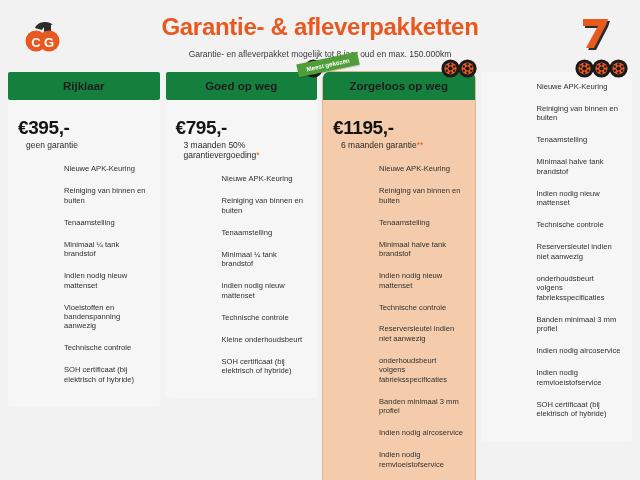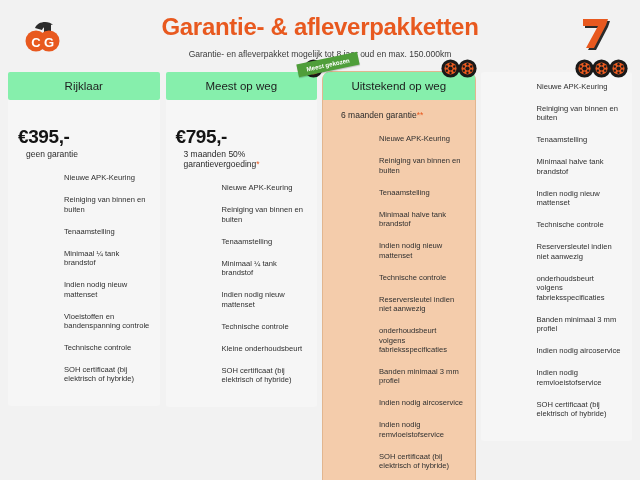--- a/index.html
+++ b/index.html
@@ -59,39 +59,39 @@
     border-radius:3px;
     box-sizing:border-box;
     padding-bottom:6px;
   }
   .card.highlight{
     background:#f4ccab;
     border-radius:8px;
     box-shadow:0 0 0 1px #e2b68f;
   }
   .card-head{
-    background:#86efac;
+    background:#15803d;
     color:#1d1d1d;
     text-align:center;
-    font-weight:normal;
+    font-weight:bold;
     font-size:11.5px;
     padding:8px 4px 8px 4px;
     border-radius:2px;
     position:relative;
     z-index:3;
   }
   .card.highlight .card-head{
     border-radius:6px 6px 0 0;
   }
   .card-body{
     padding:10px 10px 4px 10px;
   }
   .price{
     font-size:19px;font-weight:bold;color:#141414;
-    line-height:1.05;margin:17px 0 2px 0;letter-spacing:-0.4px;
+    line-height:1.05;margin:8px 0 2px 0;letter-spacing:-0.4px;
   }
   .price-sub{
     font-size:8.5px;color:#2a2a2a;margin:0 0 14px 8px;line-height:1.2;
   }
   .price-sub .star{color:#e8591f;}
   .feat{
     font-size:7.6px;color:#2f2f2f;
     line-height:1.25;
     margin:0 0 12.5px 0;
     padding-left:46px;
@@ -172,40 +172,40 @@
       <div class="card">
         <div class="card-head">Rijklaar</div>
         <div class="card-body">
           <div class="price">€395,-</div>
           <div class="price-sub">geen garantie</div>
           <div class="feat">Nieuwe APK-Keuring</div>
           <div class="feat">Reiniging van binnen en buiten</div>
           <div class="feat">Tenaamstelling</div>
           <div class="feat">Minimaal ¼ tank brandstof</div>
           <div class="feat">Indien nodig nieuw mattenset</div>
-          <div class="feat">Vloeistoffen en bandenspanning controle</div>
+          <div class="feat">Vloeistoffen en bandenspanning aanwezig</div>
           <div class="feat">Technische controle</div>
           <div class="feat">SOH certificaat (bij elektrisch of hybride)</div>
         </div>
       </div>
       <div class="card">
         <div class="tires t-c2">
           <svg viewBox="0 0 24 24" class="tire">
             <circle cx="12" cy="12" r="11.5" fill="#1a1a1a"></circle>
             <circle cx="12" cy="12" r="7.6" fill="#e8591f"></circle>
             <circle cx="12" cy="12" r="2.6" fill="#1a1a1a"></circle>
             <circle cx="12" cy="6.6" r="1.5" fill="#1a1a1a"></circle>
             <circle cx="16.7" cy="9.4" r="1.5" fill="#1a1a1a"></circle>
             <circle cx="16.7" cy="14.7" r="1.5" fill="#1a1a1a"></circle>
             <circle cx="12" cy="17.4" r="1.5" fill="#1a1a1a"></circle>
             <circle cx="7.3" cy="14.7" r="1.5" fill="#1a1a1a"></circle>
             <circle cx="7.3" cy="9.4" r="1.5" fill="#1a1a1a"></circle>
           </svg>
         </div>
-        <div class="card-head">Meest op weg</div>
+        <div class="card-head">Goed op weg</div>
         <div class="card-body">
           <div class="price">€795,-</div>
           <div class="price-sub">3 maanden 50% garantievergoeding<span class="star">*</span></div>
           <div class="feat">Nieuwe APK-Keuring</div>
           <div class="feat">Reiniging van binnen en buiten</div>
           <div class="feat">Tenaamstelling</div>
           <div class="feat">Minimaal ¼ tank brandstof</div>
           <div class="feat">Indien nodig nieuw mattenset</div>
           <div class="feat">Technische controle</div>
           <div class="feat">Kleine onderhoudsbeurt</div>
@@ -231,22 +231,23 @@
             <circle cx="12" cy="12" r="7.6" fill="#e8591f"></circle>
             <circle cx="12" cy="12" r="2.6" fill="#1a1a1a"></circle>
             <circle cx="12" cy="6.6" r="1.5" fill="#1a1a1a"></circle>
             <circle cx="16.7" cy="9.4" r="1.5" fill="#1a1a1a"></circle>
             <circle cx="16.7" cy="14.7" r="1.5" fill="#1a1a1a"></circle>
             <circle cx="12" cy="17.4" r="1.5" fill="#1a1a1a"></circle>
             <circle cx="7.3" cy="14.7" r="1.5" fill="#1a1a1a"></circle>
             <circle cx="7.3" cy="9.4" r="1.5" fill="#1a1a1a"></circle>
           </svg>
         </div>
-        <div class="card-head">Uitstekend op weg</div>
+        <div class="card-head">Zorgeloos op weg</div>
         <div class="card-body">
+          <div class="price">€1195,-</div>
           <div class="price-sub">6 maanden garantie<span class="star">**</span></div>
           <div class="feat">Nieuwe APK-Keuring</div>
           <div class="feat">Reiniging van binnen en buiten</div>
           <div class="feat">Tenaamstelling</div>
           <div class="feat">Minimaal halve tank brandstof</div>
           <div class="feat">Indien nodig nieuw mattenset</div>
           <div class="feat">Technische controle</div>
           <div class="feat">Reserversleutel indien niet aanwezig</div>
           <div class="feat">onderhoudsbeurt volgens fabrieksspecificaties</div>
           <div class="feat">Banden minimaal 3 mm profiel</div>

